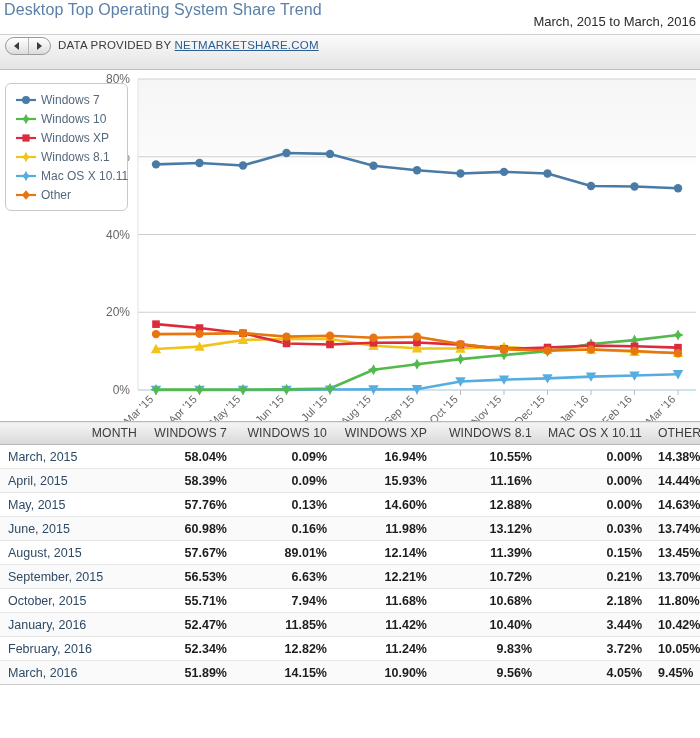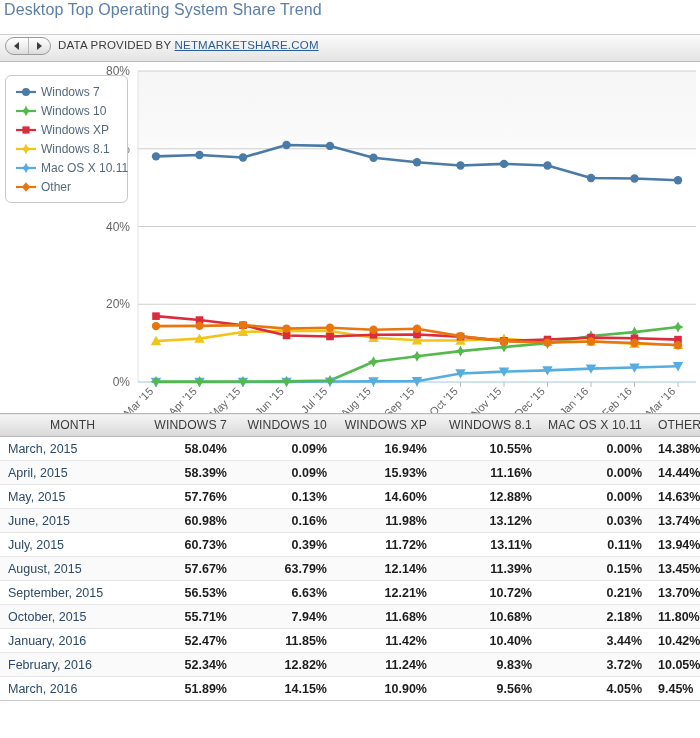--- a/index.html
+++ b/index.html
@@ -37,21 +37,21 @@
     right: 4px;
     top: 14px;
     font-size: 13px;
     color: #2b2b2b;
     white-space: nowrap;
   }
 
   
   #toolbar {
     position: relative;
-    height: 28px;
+    height: 36px;
     margin: 0;
     background: linear-gradient(to bottom, #fbfbfb 0%, #efefef 50%, #e4e4e4 100%);
     border-top: 1px solid #cfcfcf;
     border-bottom: 1px solid #bdbdbd;
     box-sizing: border-box;
   }
   #nav-buttons {
     position: absolute;
     left: 5px;
     top: 2px;
@@ -169,21 +169,21 @@
     color: #3c3c3c;
     font-weight: 400;
     font-size: 12.2px;
     height: 22px;
     padding: 0 8px;
     text-align: right;
     letter-spacing: 0.1px;
     white-space: nowrap;
   }
   #data-table thead th.col-month {
-    text-align: center;
+    text-align: right;
   }
   #data-table tbody td {
     height: 23px;
     padding: 0 8px;
     border-bottom: 1px solid #e6e6e6;
     text-align: right;
     font-weight: bold;
     color: #1d1d1d;
     white-space: nowrap;
   }
@@ -198,20 +198,21 @@
   }
   #data-table tbody tr:last-child td {
     border-bottom: 1px solid #c9c9c9;
   }
 </style>
 </head>
 <body>
 
 <div id="header">
   <div id="page-title">Desktop Top Operating System Share Trend</div>
+  <div id="date-range">March, 2015 to March, 2016</div>
 </div>
 
 <div id="toolbar">
   <div id="nav-buttons">
     <div class="nav-btn first">
       <span class="tri-left"></span>
     </div>
     <div class="nav-btn">
       <span class="tri-right"></span>
     </div>
@@ -445,32 +446,23 @@
       <tr>
         <td class="cell-month">June, 2015</td>
         <td>60.98%</td>
         <td>0.16%</td>
         <td>11.98%</td>
         <td>13.12%</td>
         <td>0.03%</td>
         <td>13.74%</td>
       </tr>
       <tr>
-        <td class="cell-month">July, 2015</td>
-        <td>60.73%</td>
-        <td>0.39%</td>
-        <td>11.72%</td>
-        <td>13.11%</td>
-        <td>0.11%</td>
-        <td>13.94%</td>
-      </tr>
-      <tr>
         <td class="cell-month">August, 2015</td>
         <td>57.67%</td>
-        <td>63.79%</td>
+        <td>89.01%</td>
         <td>12.14%</td>
         <td>11.39%</td>
         <td>0.15%</td>
         <td>13.45%</td>
       </tr>
       <tr>
         <td class="cell-month">September, 2015</td>
         <td>56.53%</td>
         <td>6.63%</td>
         <td>12.21%</td>

